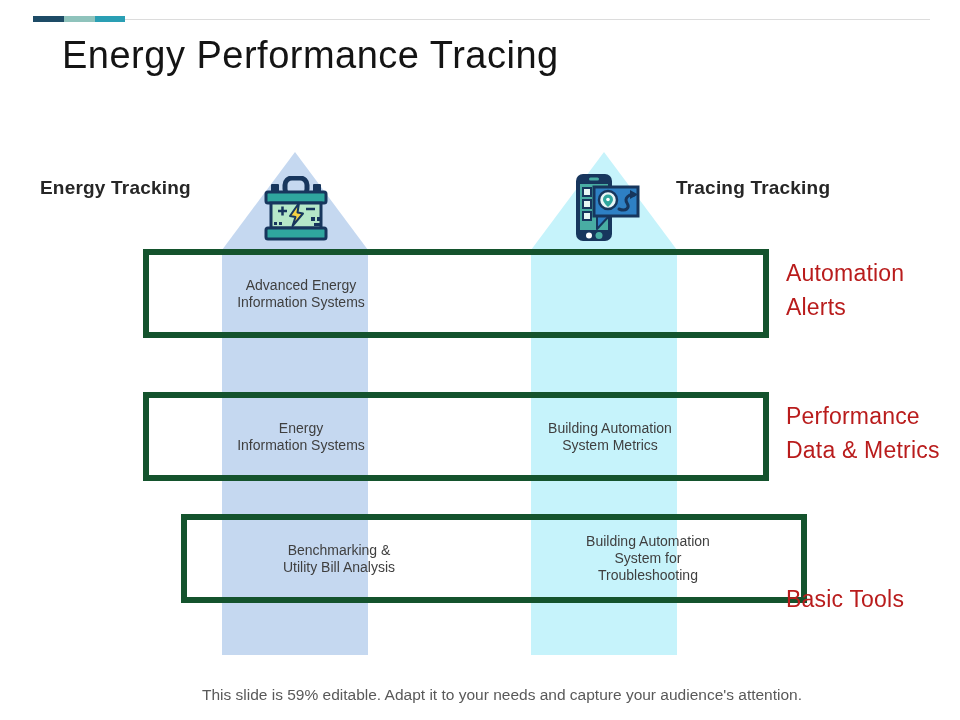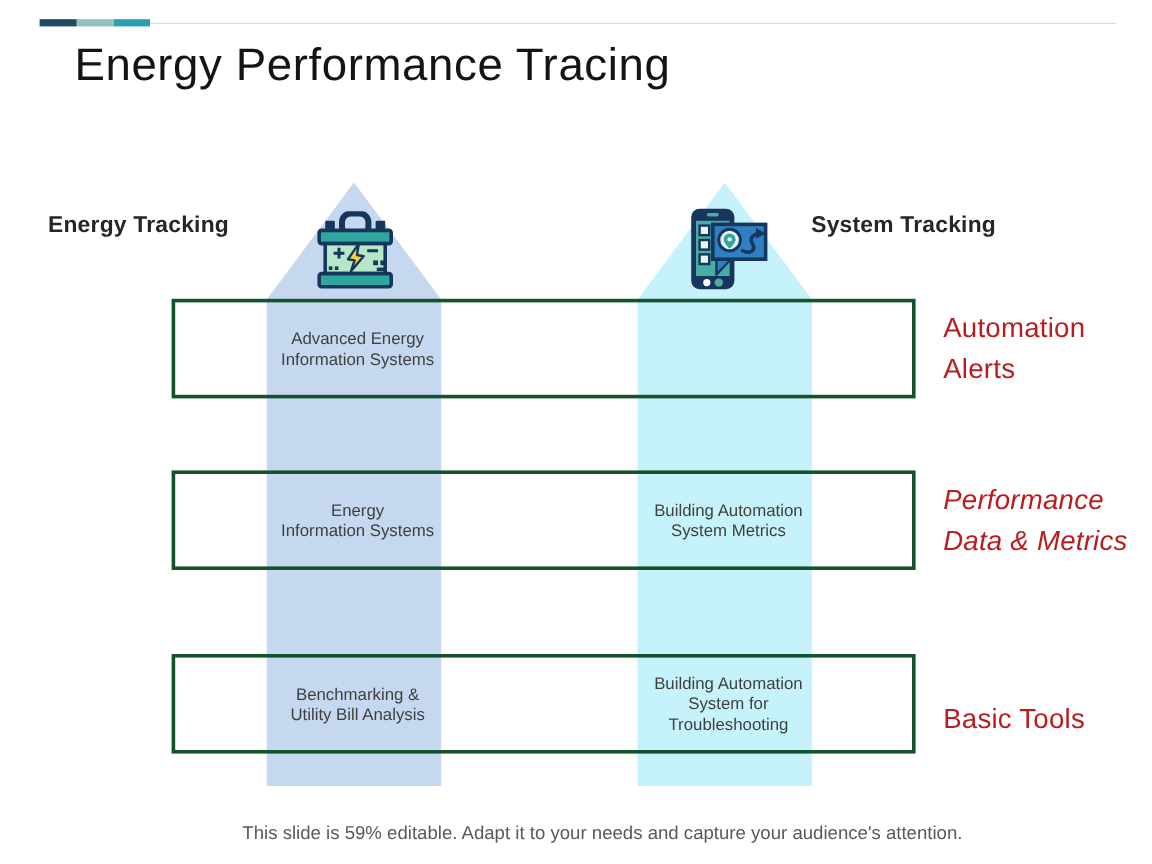--- a/index.html
+++ b/index.html
@@ -28,41 +28,41 @@
   .track-heading { position:absolute; top:177px; font-size:19px; font-weight:700; color:#262626; letter-spacing:0.2px; }
   .track-heading.left  { left:40px; width:200px; text-align:left; }
   .track-heading.right { left:676px; }
 
   .icon-wrap { position:absolute; }
   .icon-battery { left:260px; top:176px; }
   .icon-phone   { left:564px; top:172px; }
 
   .row-box {
     position:absolute; left:143px; width:614px; height:77px;
-    border:3px solid #14532d; background:transparent;
+    border:6px solid #14532d; background:transparent;
   }
   .row-box.r1 { top:249px; }
   .row-box.r2 { top:392px; }
-  .row-box.r3 { top:545px; }
+  .row-box.r3 { top:514px;margin-left:38px; }
 
   .cell {
     position:absolute; top:0; height:100%;
     display:flex; align-items:center; justify-content:center;
     text-align:center; font-size:14px; line-height:17px; color:#3f3f3f;
     white-space:pre-line;
   }
   .cell.cleft  { left:79px;  width:146px; }
   .cell.cright { left:388px; width:146px; }
 
   .row-label {
     position:absolute; left:786px; font-size:23px; color:#b91c1c;
     line-height:34px; white-space:pre-line; letter-spacing:0.2px;
   }
   .row-label.l1 { top:256px; }
-  .row-label.l2 { top:399px;font-style:italic; }
+  .row-label.l2 { top:399px; }
   .row-label.l3 { top:558px;margin-top:24px; }
 
   .caption {
     position:absolute; left:0; right:0; top:686px; text-align:center;
     font-size:15.5px; color:#595959;
   }
 </style>
 </head>
 <body>
 
@@ -72,21 +72,21 @@
   <div class="accent-bar b2" style="background: rgb(143, 195, 188);"></div>
   <div class="accent-bar b3" style="background: rgb(42, 159, 180);"></div>
   <div class="hairline"></div>
 
   <div class="title">Energy Performance Tracing</div>
 
   <div class="arrow left-arrow" style="background: rgb(197, 216, 240);"></div>
   <div class="arrow right-arrow" style="background: rgb(198, 243, 251);"></div>
 
   <div class="track-heading left">Energy Tracking</div>
-  <div class="track-heading right">System Tracking</div>
+  <div class="track-heading right">Tracing Tracking</div>
 
   <div class="icon-wrap icon-battery">
     <svg width="72" height="66" viewBox="0 0 70 66">
       <rect x="24" y="2" width="22" height="18" rx="7" fill="none" stroke="#17365d" stroke-width="5"></rect>
       <rect x="10" y="8" width="8" height="10" rx="1" fill="#17365d"></rect>
       <rect x="52" y="8" width="8" height="10" rx="1" fill="#17365d"></rect>
       <rect x="5" y="16" width="60" height="11" rx="2" fill="#2fa69e" stroke="#17365d" stroke-width="3"></rect>
       <rect x="10" y="27" width="50" height="25" fill="#b5e7c8" stroke="#17365d" stroke-width="3"></rect>
       <rect x="5" y="52" width="60" height="11" rx="2" fill="#2fa69e" stroke="#17365d" stroke-width="3"></rect>
       <path d="M17,35 h9 M21.5,30.5 v9" stroke="#17365d" stroke-width="2.5"></path>

